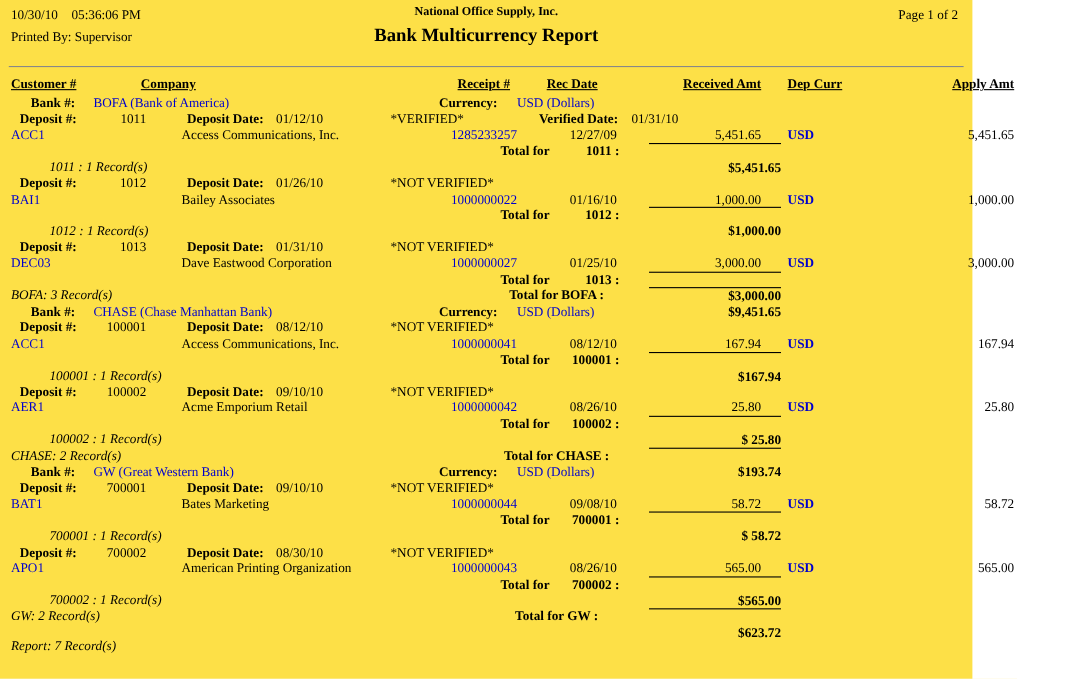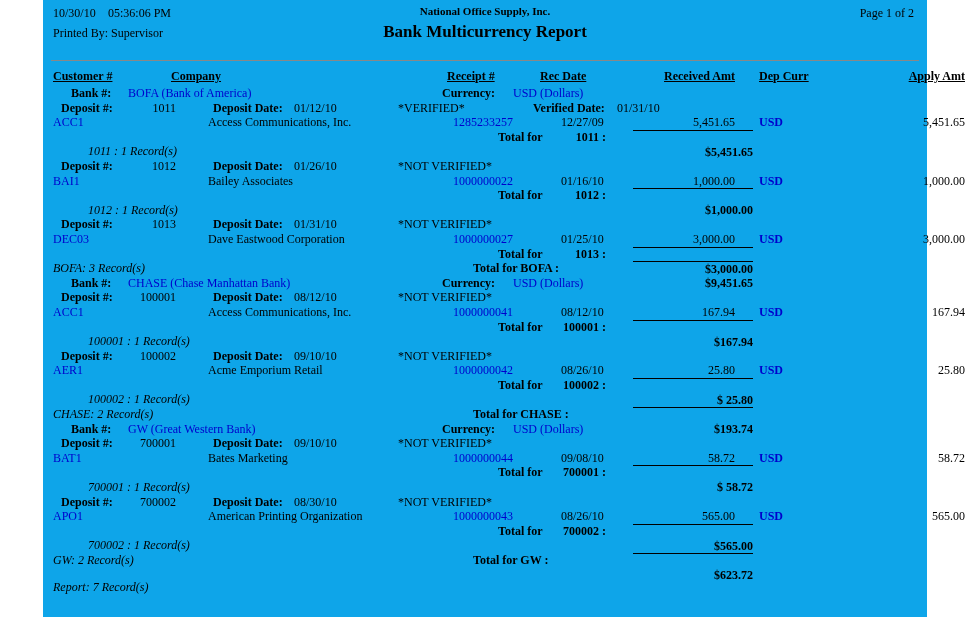--- a/index.html
+++ b/index.html
@@ -2,21 +2,21 @@
 <html><head>
 <meta charset="utf-8">
 <style>
   * { margin:0; padding:0; box-sizing:border-box; }
   html,body { background:#fff; }
   body {
     width:976px; height:617px; overflow:hidden;
     font-family:"Liberation Serif", serif;
     font-size:12px; color:#000;
   }
-  .page { position:relative; width:884px; height:617px; background:#0ea5e9;margin-left:43px; }
+  .page { position:relative; width:884px; height:617px; background:#fde047; }
 
   
   .hdr { position:relative; height:60px; }
   .hdr span { position:absolute; white-space:nowrap; }
   .p-date { left:10px; top:6px; }
   .p-time { left:65px; top:6px; }
   .p-company { left:0; right:0; top:5px; text-align:center; font-weight:bold; font-size:11px; }
   .p-page { right:13px; top:6px; }
   .p-printedby { left:10px; top:26px; }
   .p-title { left:0; right:0; top:22px; text-align:center; font-weight:bold; font-size:17px; }
@@ -28,21 +28,21 @@
   .r span { position:absolute; top:0; white-space:nowrap; }
   .b { font-weight:bold; }
   .i { font-style:italic; }
   .lk { color:#0000cc; cursor:pointer; }
   .u { text-decoration:underline; }
 
   
   .colhdr { margin-top:8px; height:15px; }
   .p-h-cust { left:10px; }
   .p-h-comp { left:128px; }
-  .p-h-rcpt { left:404px; }
+  .p-h-rcpt { left:416px; }
   .p-h-rdate { left:497px; }
   .p-h-ramt { left:592px; width:100px; text-align:right; }
   .p-h-curr { left:716px; }
   .p-h-aamt { left:822px; width:100px; text-align:right; }
 
   .body { margin-top:2px; }
 
   
   .p-banklbl { left:28px; }
   .p-banklink { left:85px; }
@@ -66,21 +66,21 @@
   .p-ramt { left:558px; width:134px; text-align:right; }
   .p-curr { left:716px;font-weight:bold; }
   .p-aamt { left:795px; width:127px; text-align:right; }
 
   
   .p-totfor { left:455px; }
   .p-totnum { left:505px; width:58px; text-align:right; }
   .p-totamt { left:590px; width:120px; text-align:right; border-top:1px solid #000; padding-top:14px; white-space:pre; }
   .p-deprecs { left:45px; }
   .p-bankrecs { left:10px; }
-  .p-banktotlbl { left:430px; width:152px; text-align:left; }
+  .p-banktotlbl { left:430px; width:152px; text-align:center; }
 
   .r-report { margin-top:12px; }
 </style>
 </head>
 <body>
 
 <div class="page">
 
   <div class="hdr">
     <span class="p-date">10/30/10</span>

